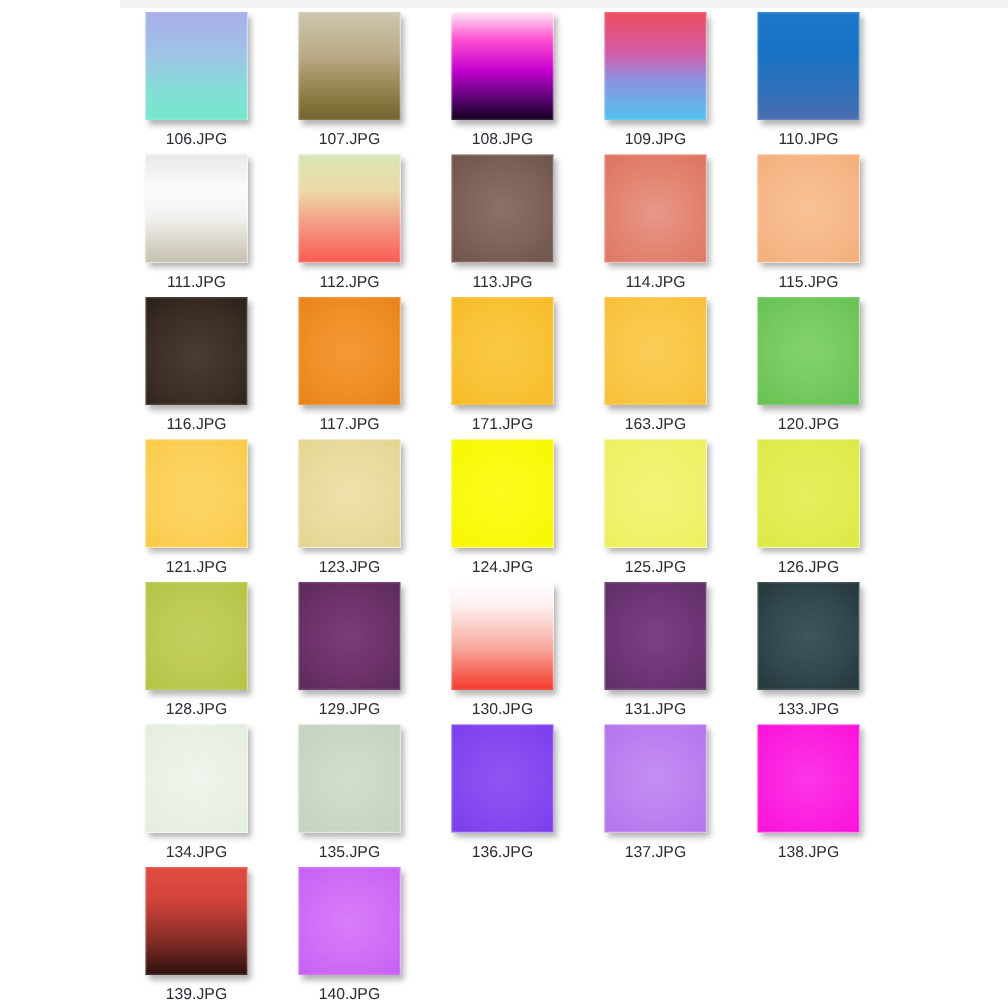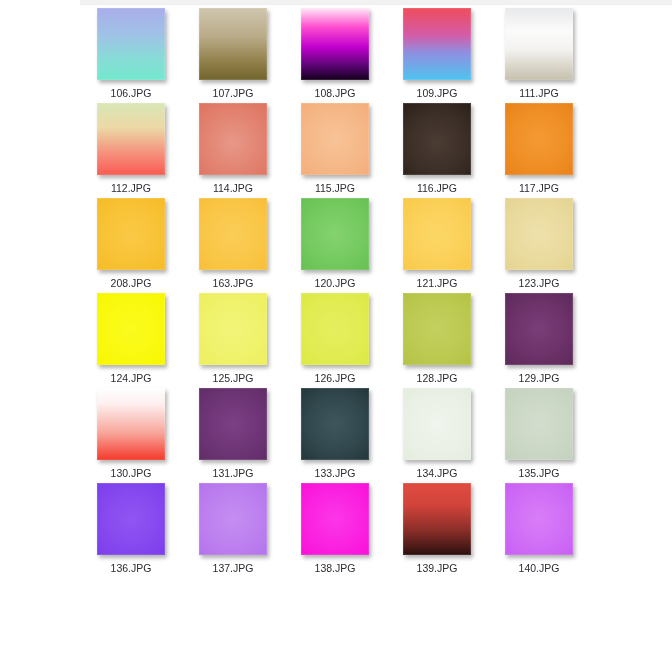--- a/index.html
+++ b/index.html
@@ -104,32 +104,44 @@
       <div class="file-label">108.JPG</div>
     </div>
     <div class="grid-item">
       <div class="thumb-wrap">
         <div class="thumb" style="background: linear-gradient(rgb(239, 77, 92) 0%, rgb(211, 92, 168) 38%, rgb(143, 143, 224) 62%, rgb(79, 196, 240) 100%);"></div>
       </div>
       <div class="file-label">109.JPG</div>
     </div>
     <div class="grid-item">
       <div class="thumb-wrap">
+        <div class="thumb" style="background: linear-gradient(rgb(31, 120, 200) 0%, rgb(22, 115, 198) 34%, rgb(47, 111, 184) 72%, rgb(74, 111, 176) 100%);"></div>
+      </div>
+      <div class="file-label">110.JPG</div>
+    </div>
+    <div class="grid-item">
+      <div class="thumb-wrap">
         <div class="thumb" style="background: linear-gradient(rgb(232, 233, 234) 0%, rgb(251, 251, 251) 32%, rgb(243, 242, 239) 58%, rgb(210, 205, 191) 88%, rgb(198, 192, 174) 100%);"></div>
       </div>
       <div class="file-label">111.JPG</div>
     </div>
     <div class="grid-item">
       <div class="thumb-wrap">
         <div class="thumb" style="background: linear-gradient(rgb(217, 231, 182) 0%, rgb(236, 217, 166) 34%, rgb(245, 144, 124) 70%, rgb(249, 91, 82) 100%);"></div>
       </div>
       <div class="file-label">112.JPG</div>
     </div>
     <div class="grid-item">
       <div class="thumb-wrap">
+        <div class="thumb" style="background: radial-gradient(circle, rgb(139, 113, 104) 0%, rgb(126, 98, 89) 55%, rgb(110, 83, 76) 100%);"></div>
+      </div>
+      <div class="file-label">113.JPG</div>
+    </div>
+    <div class="grid-item">
+      <div class="thumb-wrap">
         <div class="thumb" style="background: radial-gradient(circle at 50% 55%, rgb(232, 152, 136) 0%, rgb(226, 129, 111) 60%, rgb(221, 115, 96) 100%);"></div>
       </div>
       <div class="file-label">114.JPG</div>
     </div>
     <div class="grid-item">
       <div class="thumb-wrap">
         <div class="thumb" style="background: radial-gradient(circle, rgb(248, 195, 151) 0%, rgb(245, 183, 135) 60%, rgb(243, 174, 123) 100%);"></div>
       </div>
       <div class="file-label">115.JPG</div>
     </div>
@@ -142,21 +154,21 @@
     <div class="grid-item">
       <div class="thumb-wrap">
         <div class="thumb" style="background: radial-gradient(circle, rgb(245, 154, 52) 0%, rgb(239, 143, 38) 55%, rgb(233, 130, 26) 100%);"></div>
       </div>
       <div class="file-label">117.JPG</div>
     </div>
     <div class="grid-item">
       <div class="thumb-wrap">
         <div class="thumb" style="background: radial-gradient(circle, rgb(250, 201, 69) 0%, rgb(248, 194, 53) 60%, rgb(246, 187, 39) 100%);"></div>
       </div>
-      <div class="file-label">208.JPG</div>
+      <div class="file-label">171.JPG</div>
     </div>
     <div class="grid-item">
       <div class="thumb-wrap">
         <div class="thumb" style="background: radial-gradient(circle, rgb(251, 205, 87) 0%, rgb(249, 198, 70) 60%, rgb(247, 191, 56) 100%);"></div>
       </div>
       <div class="file-label">163.JPG</div>
     </div>
     <div class="grid-item">
       <div class="thumb-wrap">
         <div class="thumb" style="background: radial-gradient(circle, rgb(132, 210, 111) 0%, rgb(116, 201, 95) 58%, rgb(102, 193, 82) 100%);"></div>

